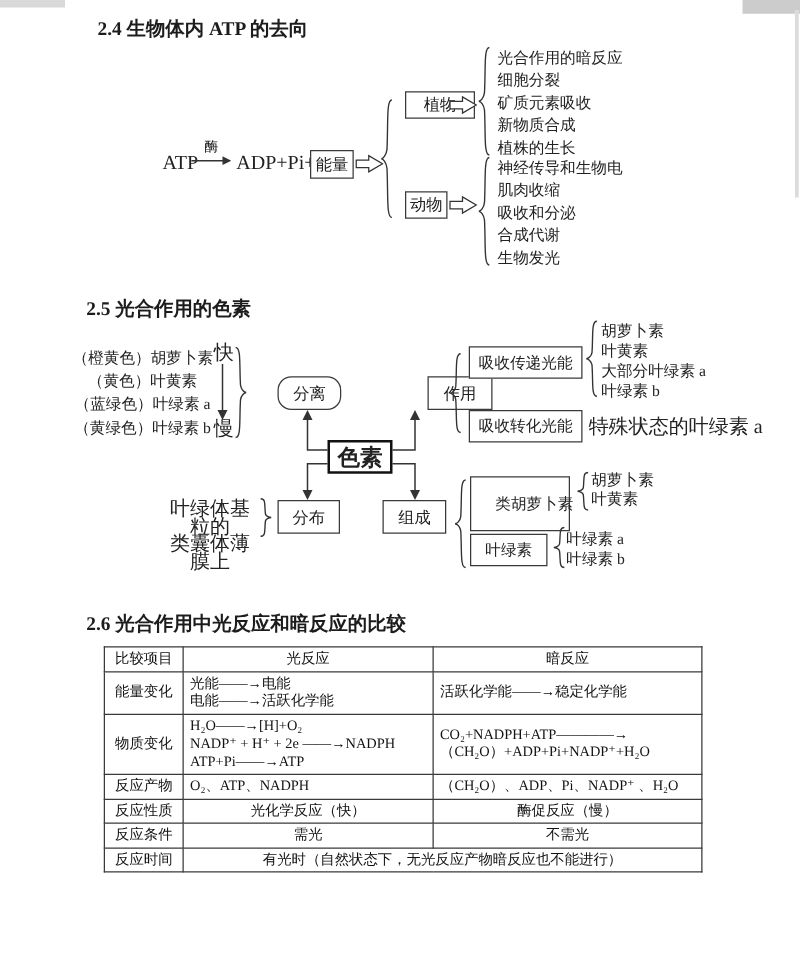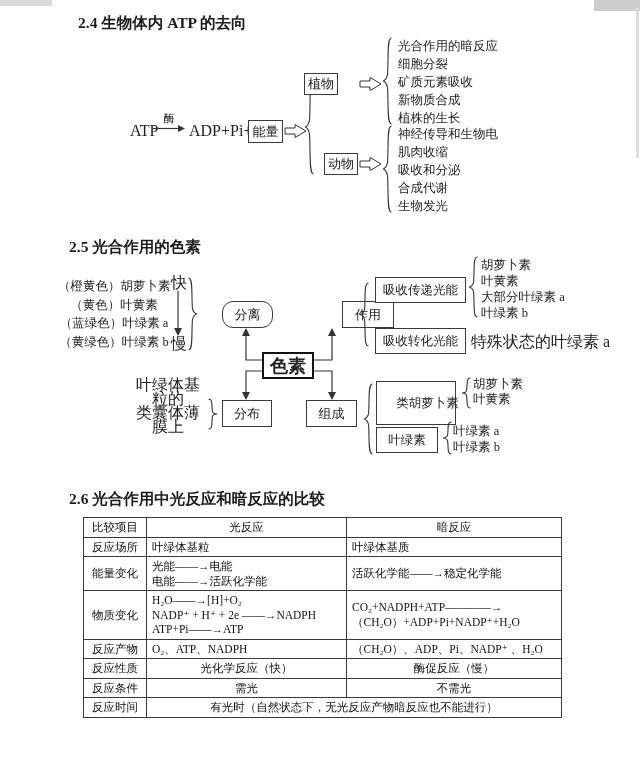--- a/index.html
+++ b/index.html
@@ -60,21 +60,21 @@
 <div class="box" style="left:248px;top:120px;width:35px;height:23px;">能量</div>
 
 <svg class="blk" style="left:284px;top:123px;" width="23" height="16" viewBox="0 0 23 16">
     <polygon points="1,5 11,5 11,1.5 22,8 11,14.5 11,11 1,11" fill="#fff" stroke="#333" stroke-width="1"></polygon>
   </svg>
 
 <div class="brace" style="left:303px;top:79px;"><svg width="12" height="96" viewBox="0 0 12 96">
       <path d="M10.5,1 C6,1 7.6,19.200000000000003 6.6,40.32 C6.1,45.12 3.5,48 2,48 C3.5,48 6.1,50.88 6.6,55.67999999999999 C7.6,76.80000000000001 6,95 10.5,95" fill="none" stroke="#333" stroke-width="1.1"></path>
     </svg></div>
 
-<div class="box" style="left:304px;top:73px;width:34px;height:22px;">植物</div>
+<div class="box" style="left:324px;top:73px;width:56px;height:22px;">植物</div>
 <svg class="blk" style="left:359px;top:76px;" width="23" height="16" viewBox="0 0 23 16">
     <polygon points="1,5 11,5 11,1.5 22,8 11,14.5 11,11 1,11" fill="#fff" stroke="#333" stroke-width="1"></polygon>
   </svg>
 <div class="brace" style="left:381px;top:37px;"><svg width="12" height="88" viewBox="0 0 12 88">
       <path d="M10.5,1 C6,1 7.6,17.6 6.6,36.96 C6.1,41.36 3.5,44 2,44 C3.5,44 6.1,46.64 6.6,51.04 C7.6,70.4 6,87 10.5,87" fill="none" stroke="#333" stroke-width="1.1"></path>
     </svg></div>
 <div class="list" style="left:398px;top:37px;">
   <div>光合作用的暗反应</div>
   <div>细胞分裂</div>
   <div>矿质元素吸收</div>
@@ -148,21 +148,21 @@
 <div class="list" style="left:481px;top:257px;">
   <div style="height:16px;line-height:16px;">胡萝卜素</div>
   <div style="height:16px;line-height:16px;">叶黄素</div>
   <div style="height:16px;line-height:16px;">大部分叶绿素 a</div>
   <div style="height:16px;line-height:16px;">叶绿素 b</div>
 </div>
 
 <div class="box" style="left:375px;top:328px;width:91px;height:26px;font-size:12.5px;">吸收转化光能</div>
 <span class="txt" style="left:471px;top:335px;">特殊状态的叶绿素 a</span>
 
-<div class="txt pre right-align" style="left:130px;top:378px;width:76px;line-height:14px;">叶绿体基粒的
+<div class="txt pre right-align" style="left:130px;top:401px;width:76px;line-height:14px;">叶绿体基粒的
 类囊体薄膜上</div>
 <div class="brace" style="left:207px;top:398px;"><svg width="12" height="32" viewBox="0 0 12 32" style="transform:scaleX(-1)">
       <path d="M10.5,1 C6,1 7.6,6.4 6.6,13.44 C6.1,15.04 3.5,16 2,16 C3.5,16 6.1,16.96 6.6,18.56 C7.6,25.6 6,31 10.5,31" fill="none" stroke="#333" stroke-width="1.1"></path>
     </svg></div>
 
 <div class="brace" style="left:362px;top:383px;"><svg width="12" height="72" viewBox="0 0 12 72">
       <path d="M10.5,1 C6,1 7.6,14.4 6.6,30.24 C6.1,33.839999999999996 3.5,36 2,36 C3.5,36 6.1,38.160000000000004 6.6,41.76 C7.6,57.6 6,71 10.5,71" fill="none" stroke="#333" stroke-width="1.1"></path>
     </svg></div>
 <div class="box" style="left:376px;top:381px;width:80px;height:44px;font-size:12.5px;padding-left:23px;">类胡萝卜素</div>
 <div class="brace" style="left:460px;top:377px;"><svg width="12" height="32" viewBox="0 0 12 32">
@@ -190,25 +190,20 @@
       <col style="width:200px">
       <col style="width:215px">
     </colgroup>
   <tbody>
   <tr>
     <td class="c">比较项目</td>
     <td class="c">光反应</td>
     <td class="c">暗反应</td>
   </tr>
   <tr>
-    <td class="c">反应场所</td>
-    <td>叶绿体基粒</td>
-    <td>叶绿体基质</td>
-  </tr>
-  <tr>
     <td class="c">能量变化</td>
     <td>光能——→电能
 电能——→活跃化学能</td>
     <td>活跃化学能——→稳定化学能</td>
   </tr>
   <tr>
     <td class="c">物质变化</td>
     <td>H₂O——→[H]+O₂
 NADP⁺ + H⁺ + 2e ——→NADPH
 ATP+Pi——→ATP</td>

